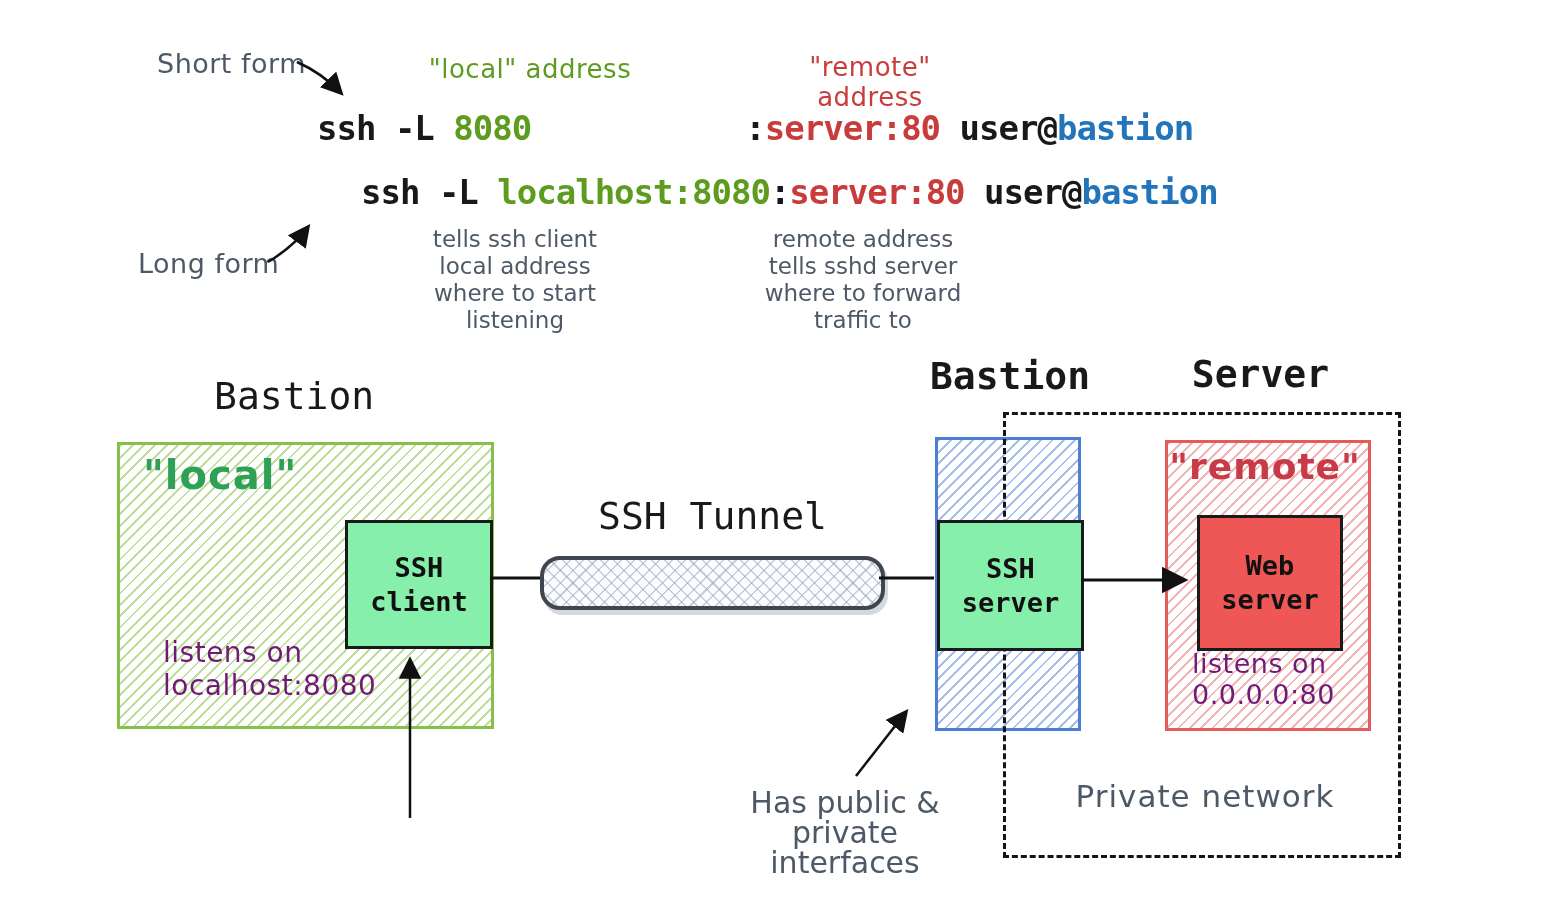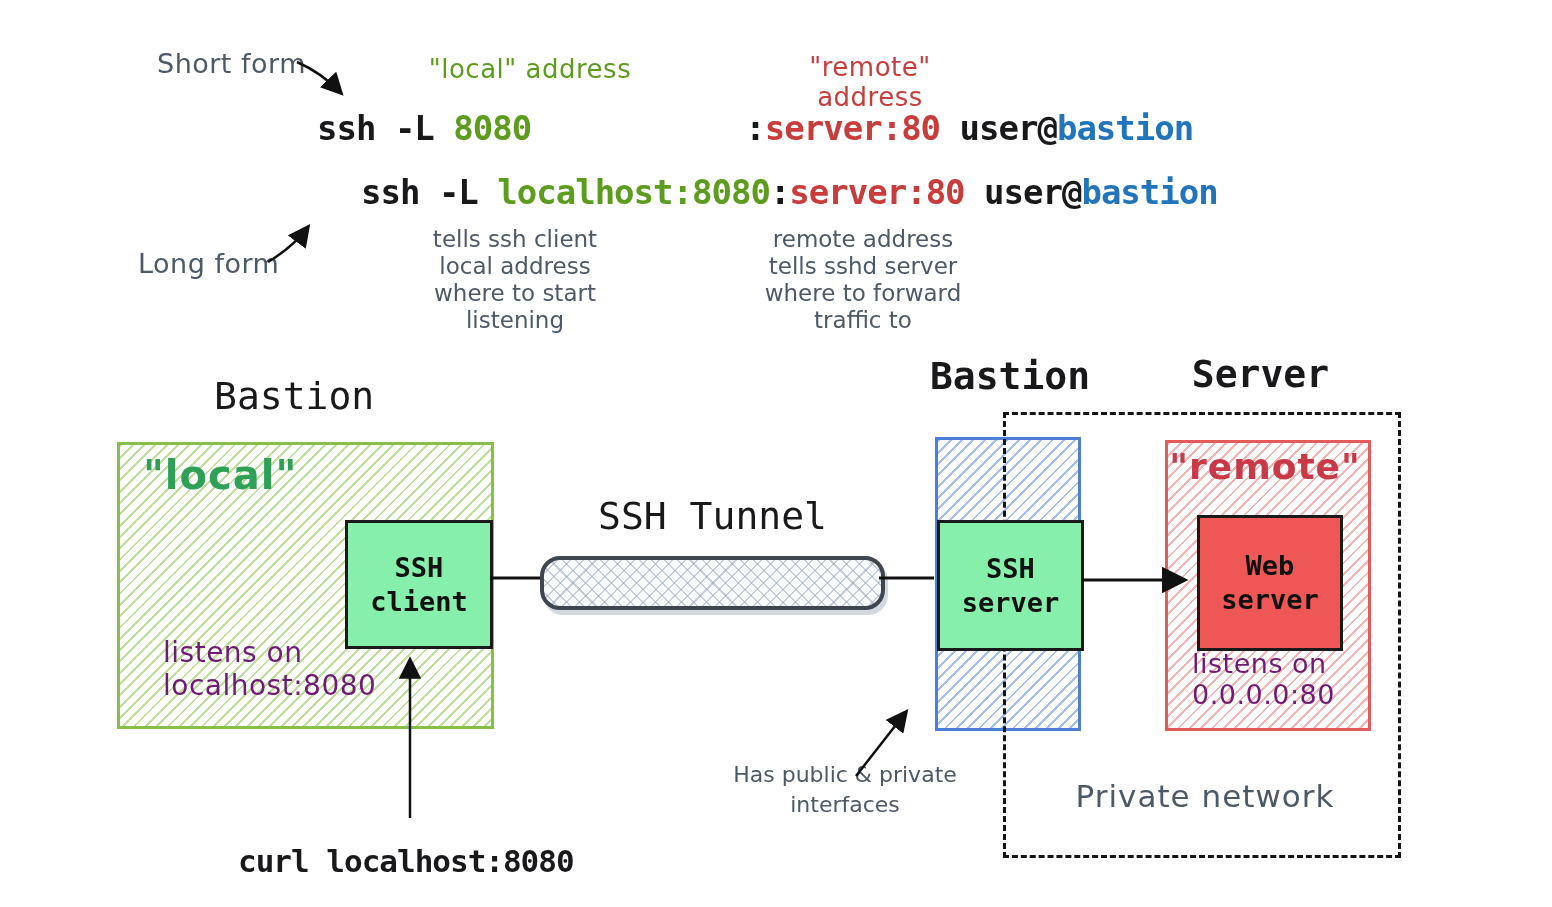--- a/index.html
+++ b/index.html
@@ -124,26 +124,25 @@
 
   <div class="listen-note" style="left:163px;top:636px;">
     <div>listens on</div>
     <div>localhost:8080</div>
   </div>
   <div class="listen-note" style="left:1192px;top:648px;font-size:27px;line-height:31px;">
     <div>listens on</div>
     <div>0.0.0.0:80</div>
   </div>
 
-  <div class="note" style="left:710px;top:760px;width:270px;font-size:22px;line-height:30px;">
+  <div class="note" style="left:710px;top:788px;width:270px;font-size:30px;line-height:30px;">
     <div>Has public &amp; private</div>
     <div>interfaces</div>
   </div>
   <div class="abs hand" style="left:1060px;top:778px;width:290px;text-align:center;font-size:31px;letter-spacing:1px;">Private network</div>
-  <div class="abs mono" style="left:238px;top:843px;font-size:31px;font-weight:bold;letter-spacing:-1px;">curl localhost:8080</div>
 
   <svg class="arrows" viewBox="0 0 1552 907">
     <defs>
       <marker id="ah" markerWidth="9" markerHeight="9" refX="7.5" refY="4.5" orient="auto" markerUnits="strokeWidth">
         <path d="M0,0 L9,4.5 L0,9 Z" fill="#111"></path>
       </marker>
     </defs>
     <path d="M 297 62 Q 322 73 341 93" stroke="#111" stroke-width="2.5" fill="none" marker-end="url(#ah)"></path>
     <path d="M 268 262 Q 293 247 308 227" stroke="#111" stroke-width="2.5" fill="none" marker-end="url(#ah)"></path>
     <path d="M 490 578 L 540 578" stroke="#111" stroke-width="3" fill="none"></path>

